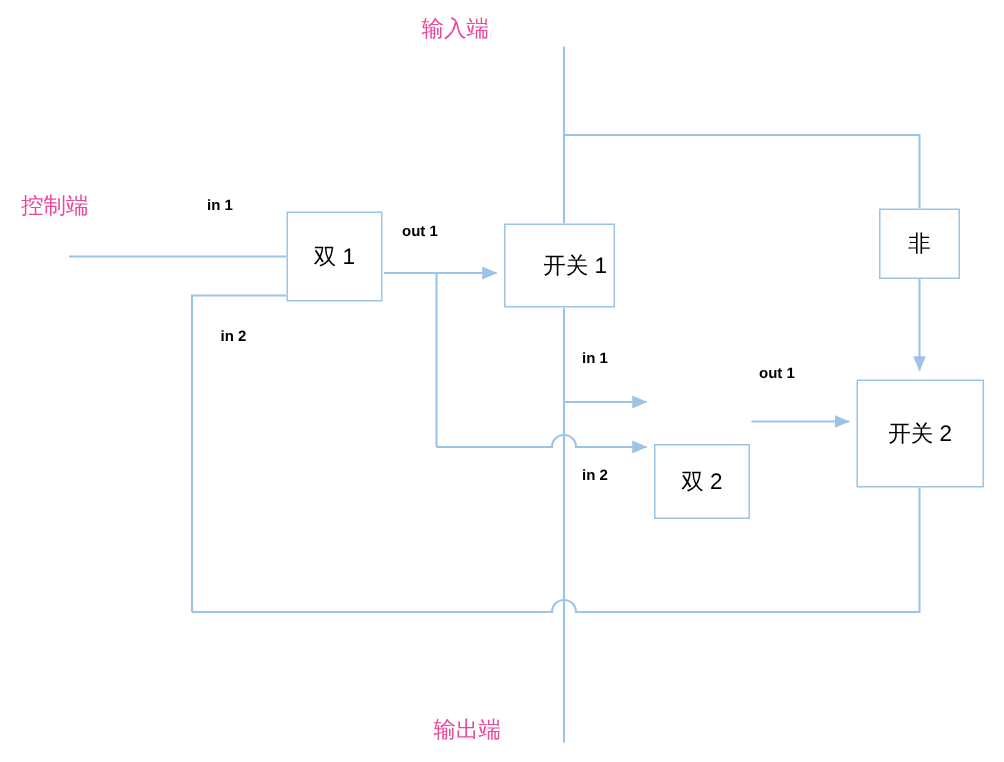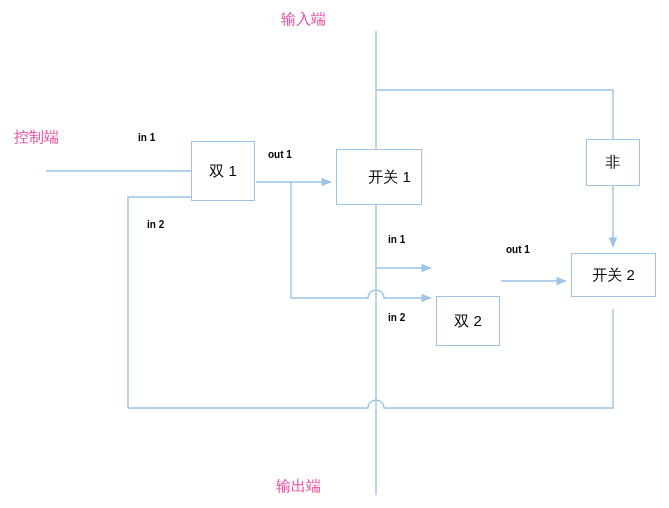--- a/index.html
+++ b/index.html
@@ -80,39 +80,39 @@
 
     <path class="wire" marker-end="url(#arrow)" d="M 376 268 L 431 268"></path>
 
     <path class="wire" marker-end="url(#arrow)" d="M 501 281 L 566 281"></path>
   </svg>
 
   <div class="node" style="left:191px; top:141px; width:64px; height:60px;">
     <span>双 1</span>
   </div>
 
-  <div class="node" style="left:336px; top:149px; width:86px; height:56px;padding-left:21px;">
+  <div class="node" style="left:336px; top:149px; width:74px; height:56px;padding-left:21px;">
     <span>开关 1</span>
   </div>
 
   <div class="node" style="left:586px; top:139px; width:54px; height:47px;">
     <span>非</span>
   </div>
 
   <div class="node" style="left:436px; top:256px; width:64px; height:50px;margin-top:40px;">
     <span>双 2</span>
   </div>
 
-  <div class="node" style="left:571px; top:253px; width:85px; height:44px;">
+  <div class="node" style="left:571px; top:253px; width:85px; height:72px;">
     <span>开关 2</span>
   </div>
 
   <div class="lbl" style="left:281px; top:10px;">输入端</div>
   <div class="lbl" style="left:14px; top:128px;text-align:center;">控制端</div>
-  <div class="lbl" style="left:276px; top:477px;">输出端</div>
+  <div class="lbl" style="left:289px; top:477px;">输出端</div>
 
   <div class="port" style="left:138px; top:132px;">in 1</div>
   <div class="port" style="left:147px; top:219px;">in 2</div>
   <div class="port" style="left:268px; top:149px;">out 1</div>
   <div class="port" style="left:388px; top:234px;">in 1</div>
   <div class="port" style="left:388px; top:312px;">in 2</div>
   <div class="port" style="left:506px; top:244px;">out 1</div>
 
 </div>
 

